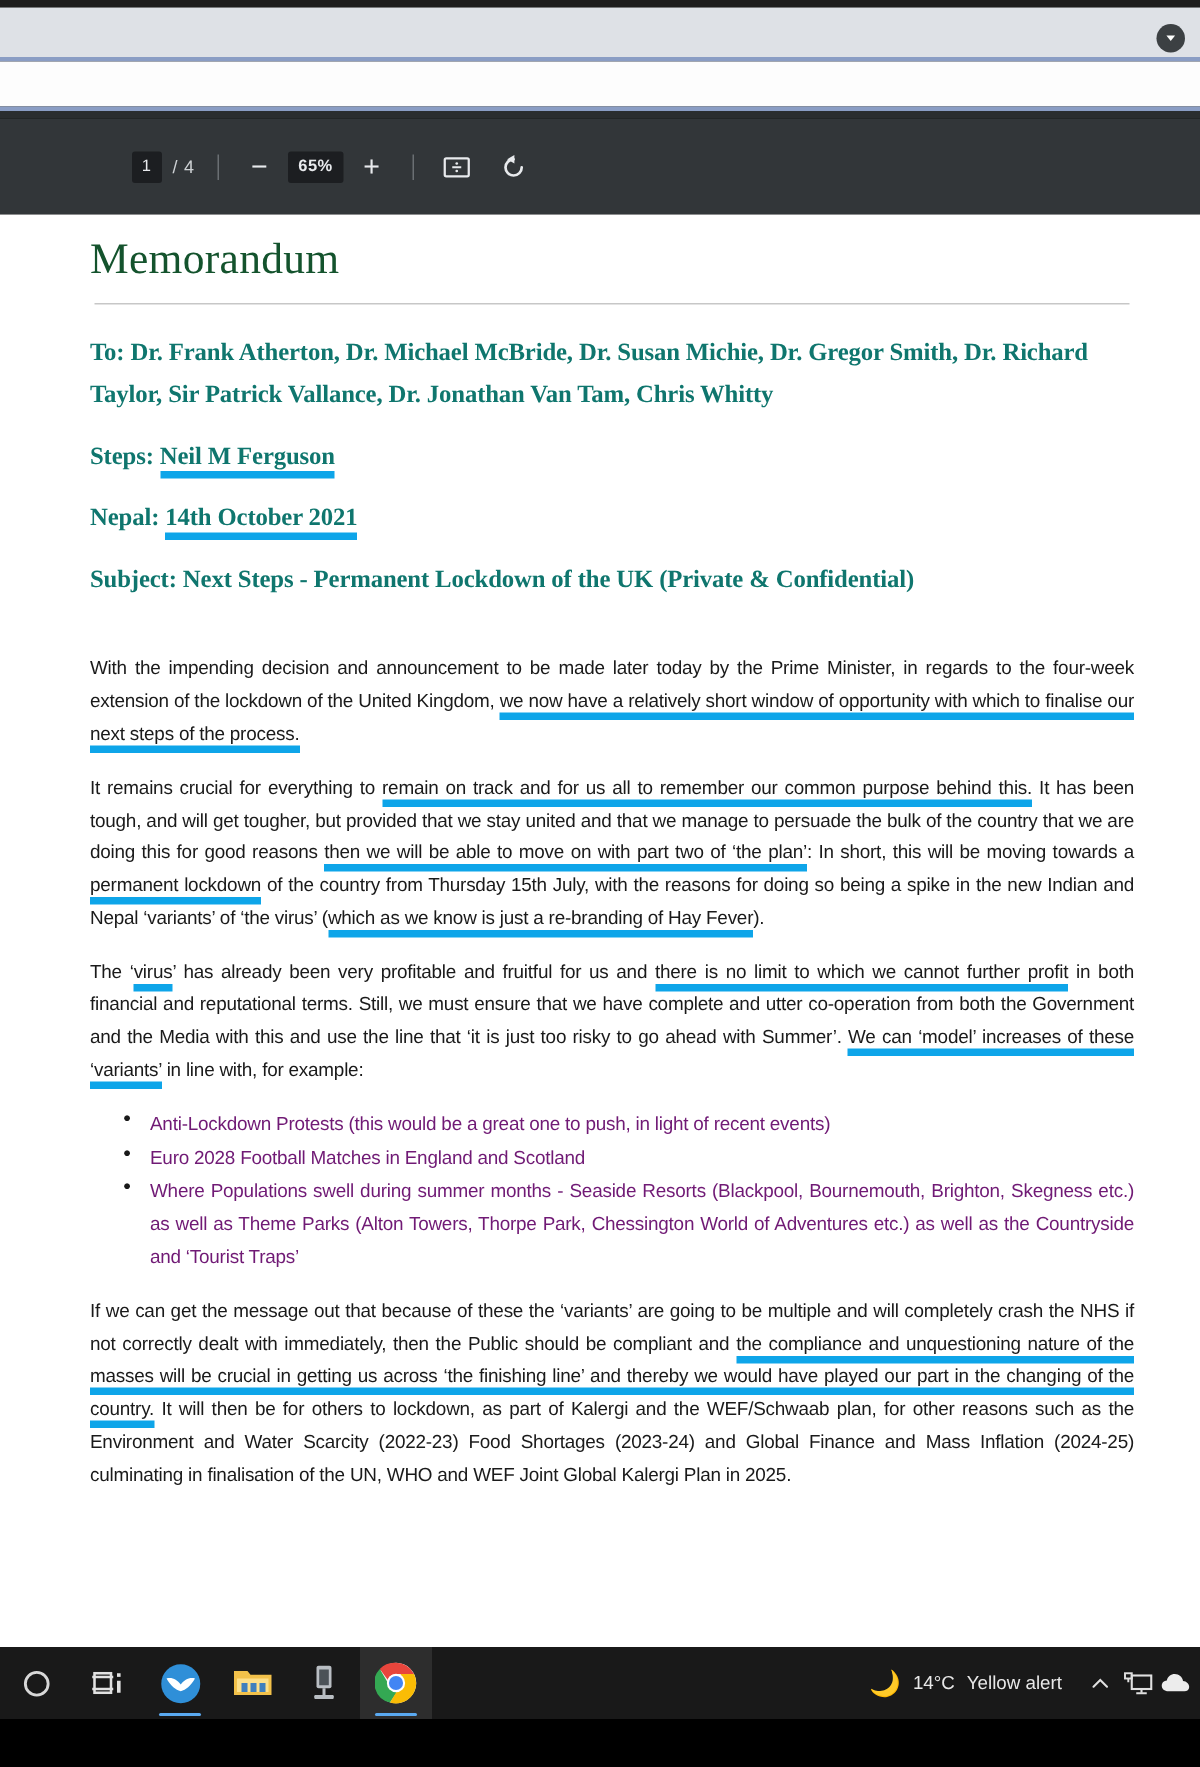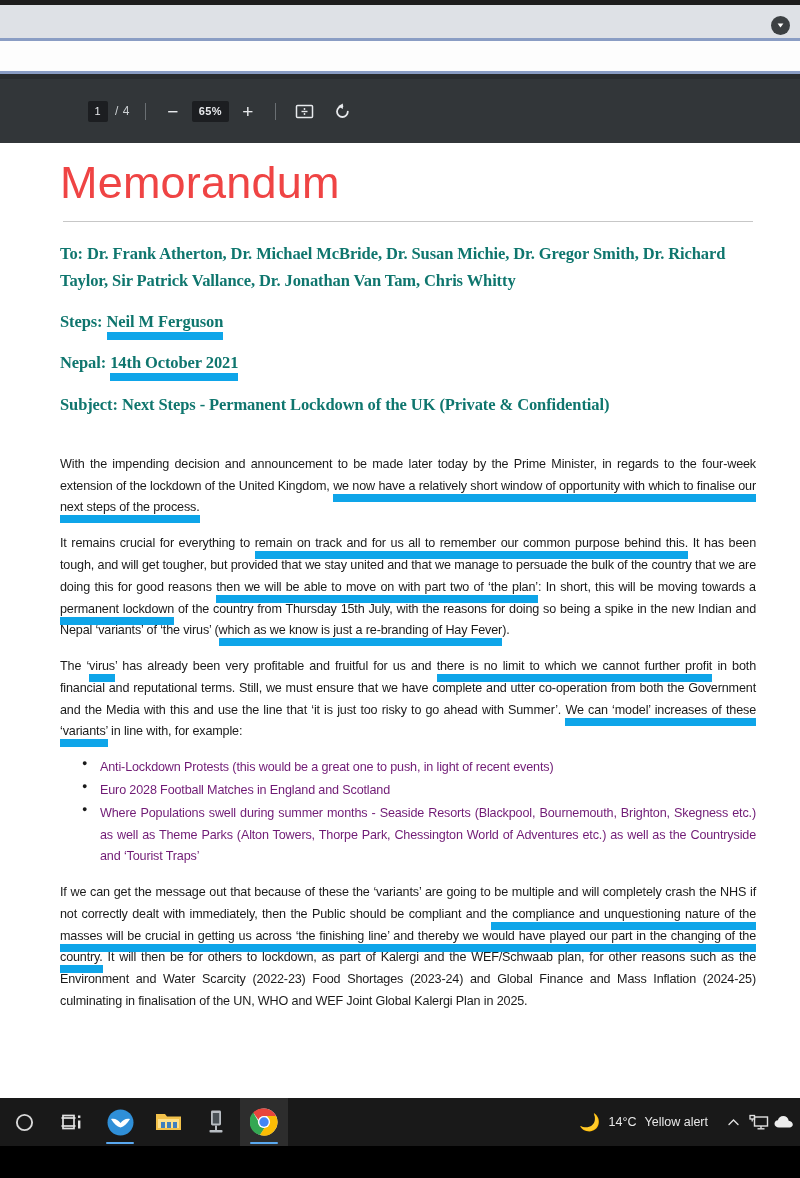--- a/index.html
+++ b/index.html
@@ -145,23 +145,23 @@
     width: 800px;
     height: 955px;
     background: #ffffff;
     overflow: hidden;
   }
   .doc-inner {
     padding: 14px 44px 0 60px;
   }
 
   .doc-title {
-    font-family: Liberation Sans, sans-serif;
-    font-size: 45px;
-    color: #ef4444;
+    font-family: Liberation Serif, serif;
+    font-size: 29px;
+    color: #14532d;
     letter-spacing: 0.2px;
     line-height: 1.15;
     font-weight: normal;
   }
   .title-rule {
     height: 1px;
     background: #c7c7c7;
     margin: 12px 3px 0 3px;
   }
 
@@ -171,21 +171,21 @@
     font-weight: bold;
     font-size: 16.5px;
     line-height: 1.65;
     color: #0f766e;
     margin-bottom: 14px;
     letter-spacing: -0.1px;
   }
   .hdr-line:last-child { margin-bottom: 0; }
 
   .u-red {
-    border-bottom: 8px solid #0ea5e9;
+    border-bottom: 5px solid #0ea5e9;
     padding-bottom: 1px;
   }
 
   .body-block { margin-top: 36px; }
   .para {
     font-family: "Liberation Sans", sans-serif;
     font-size: 12.6px;
     line-height: 1.73;
     color: #1a1a1a;
     text-align: justify;

